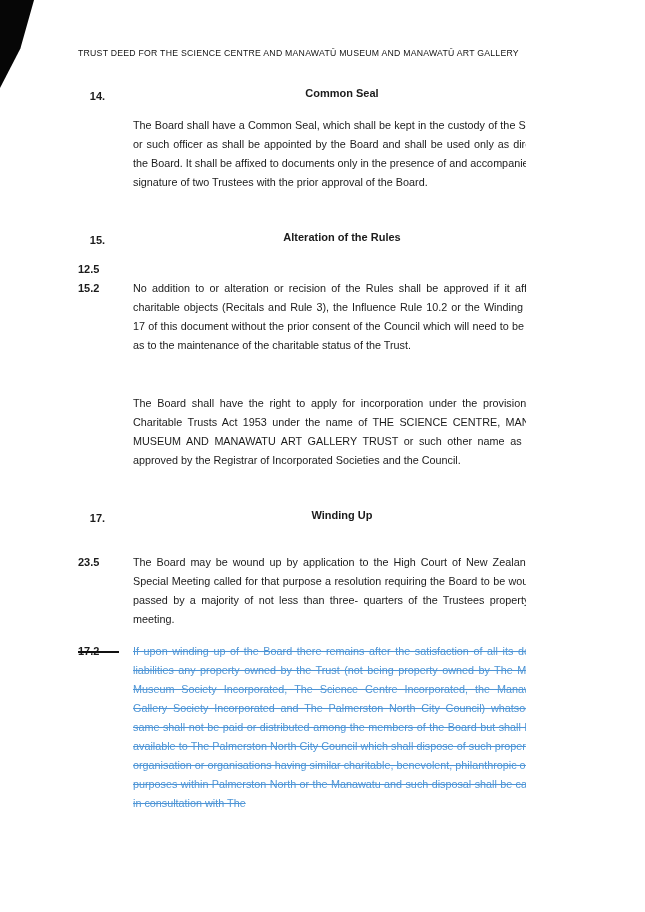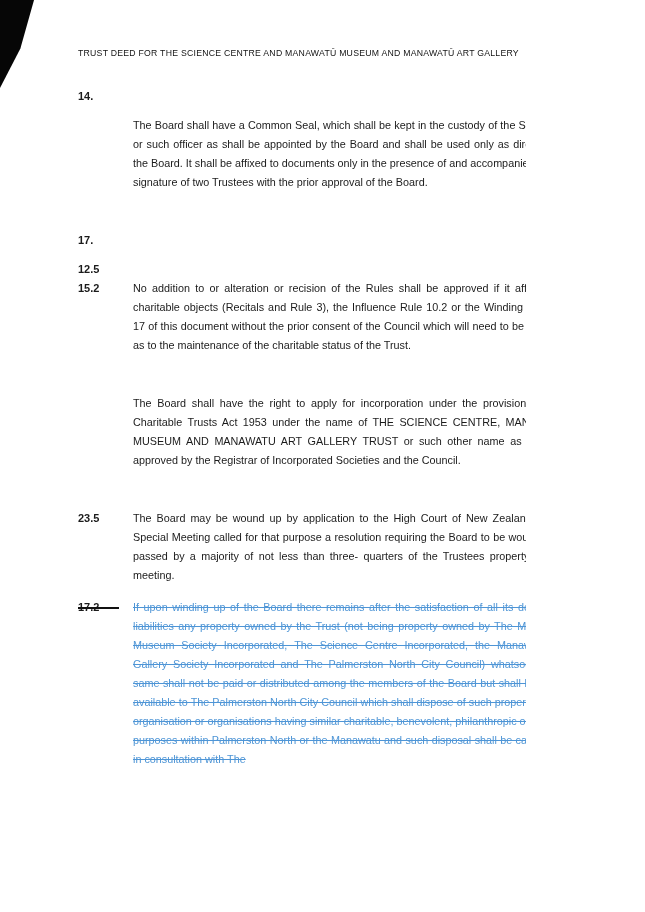--- a/index.html
+++ b/index.html
@@ -42,20 +42,21 @@
   section.sec.first { margin-top: 0; }
   .row {
     display: grid;
     grid-template-columns: 39px 1fr;
     align-items: start;
   }
   .heading-row {
     font-weight: bold;
     font-size: 11px;
     margin-bottom: 10px;
+    text-align: center;
   }
   .heading-row.mb-lg { margin-bottom: 25px; }
   .num {
     font-weight: bold;
     font-size: 11px;
     line-height: 19px;
   }
   p.body-text {
     margin: 0 0 13px 16px;
     font-size: 10.8px;
@@ -91,48 +92,54 @@
 <div class="page">
   <div class="corner-fold"></div>
 
   <div class="content">
 
     <div class="doc-header">TRUST DEED FOR THE SCIENCE CENTRE AND MANAWATŪ MUSEUM AND MANAWATŪ ART GALLERY</div>
 
     <section class="sec first">
       <div class="row heading-row">
         <span class="num">14.</span>
+        <span class="title">Common Seal</span>
       </div>
       <div class="row">
         <span class="num"></span>
         <p class="body-text">The Board shall have a Common Seal, which shall be kept in the custody of the Secretary, or such officer as shall be appointed by the Board and shall be used only as directed by the Board.  It shall be affixed to documents only in the presence of and accompanied by the signature of two Trustees with the prior approval of the Board.</p>
       </div>
     </section>
 
     <section class="sec">
       <div class="row heading-row">
-        <span class="num">17.</span>
+        <span class="num">15.</span>
+        <span class="title">Alteration of the Rules</span>
       </div>
       <div class="row">
         <span class="num">12.5</span>
       </div>
       <div class="row">
         <span class="num">15.2</span>
         <p class="body-text">No addition to or alteration or recision of the Rules shall be approved if it affects the charitable objects (Recitals and Rule 3), the Influence Rule 10.2 or the Winding Up Rule 17 of this document without the prior consent of the Council which will need to be satisfied as to the maintenance of the charitable status of the Trust.</p>
       </div>
     </section>
 
     <section class="sec">
       <div class="row">
         <span class="num"></span>
         <p class="body-text">The Board shall have the right to apply for incorporation under the provisions of the Charitable Trusts Act 1953 under the name of THE SCIENCE CENTRE, MANAWATU MUSEUM AND MANAWATU ART GALLERY TRUST or such other name as shall be approved by the Registrar of Incorporated Societies and the Council.</p>
       </div>
     </section>
 
     <section class="sec">
+      <div class="row heading-row mb-lg">
+        <span class="num">17.</span>
+        <span class="title">Winding Up</span>
+      </div>
       <div class="row">
         <span class="num">23.5</span>
         <p class="body-text">The Board may be wound up by application to the High Court of New Zealand if at a Special Meeting called for that purpose a resolution requiring the Board to be wound up is passed by a majority of not less than three- quarters of the Trustees property at that meeting.</p>
       </div>
       <div class="row">
         <span class="num deleted">17.2</span>
         <p class="body-text deleted">If upon winding up of the Board there remains after the satisfaction of all its debts and liabilities any property owned by the Trust (not being property owned by The Manawatu Museum Society Incorporated, The Science Centre Incorporated, the Manawatu Art Gallery Society Incorporated and The Palmerston North City Council) whatsoever the same shall not be paid or distributed among the members of the Board but shall be made available to The Palmerston North City Council which shall dispose of such property to any organisation or organisations having similar charitable, benevolent, philanthropic or cultural purposes within Palmerston North or the Manawatu and such disposal shall be carried out in consultation with The</p>
       </div>
     </section>
 

